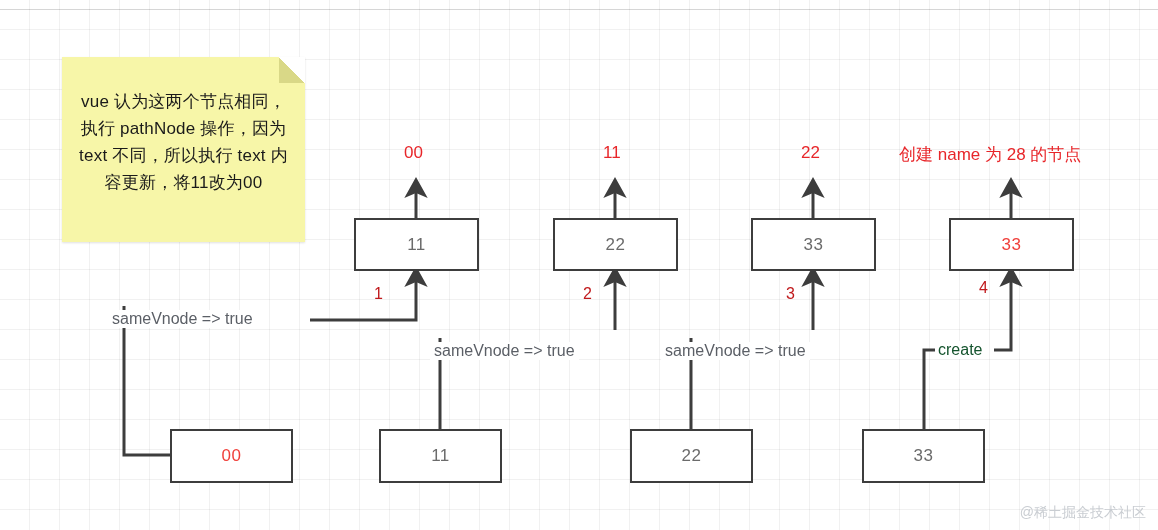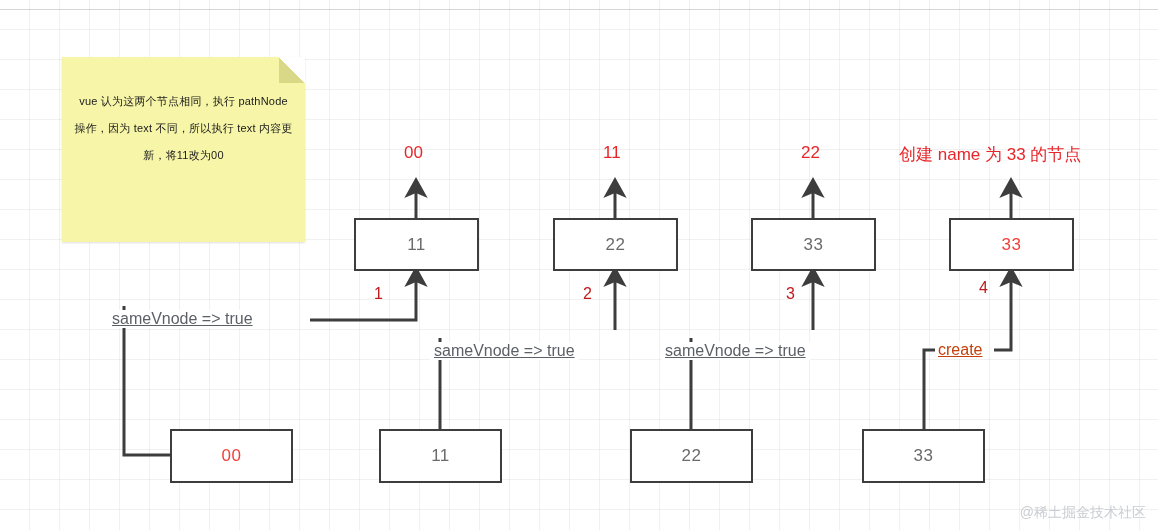--- a/index.html
+++ b/index.html
@@ -35,21 +35,21 @@
     background:#f7f6a8;
     box-shadow:0 1px 2px rgba(0,0,0,0.12);
   }
   .note .fold{
     position:absolute;right:0;top:0;width:26px;height:26px;
     background:linear-gradient(225deg,#ffffff 0 50%,#d9d887 50% 100%);
   }
   .note .note-text{
     position:absolute;left:12px;right:12px;top:31px;
     text-align:center;
-    font-size:11px;
+    font-size:17px;
     line-height:27px;
     color:#1a1a1a;
     letter-spacing:0.2px;
   }
   
   .node{
     position:absolute;
     box-sizing:border-box;
     border:2.5px solid #3d3d3d;
     background:#ffffff;
@@ -71,27 +71,25 @@
     font-size:17px;
   }
   .lbl.idx{
     color:#c0191c;
     font-size:16px;
   }
   .lbl.create{
     background:#ffffff;
     padding:0 3px;
     font-size:16px;
-    color:#c2410c;
-    text-decoration:underline;
+    color:#14532d;
   }
   .lbl.samev{
     background:#ffffff;
     padding:0 4px;
-    text-decoration:underline;
   }
   .watermark{
     position:absolute;
     right:12px;bottom:8px;
     font-size:14px;
     color:#c9cdd2;
     white-space:nowrap;
     margin-left:42px;
   }
 </style>
@@ -130,21 +128,21 @@
   </svg>
 
   <div class="note">
     <div class="fold"></div>
     <div class="note-text">vue 认为这两个节点相同，执行 pathNode 操作，因为 text 不同，所以执行 text 内容更新，将11改为00</div>
   </div>
 
   <div class="lbl red" style="left:404px;top:143px;">00</div>
   <div class="lbl red" style="left:603px;top:143px;">11</div>
   <div class="lbl red" style="left:801px;top:143px;">22</div>
-  <div class="lbl red" style="left:899px;top:143px;">创建 name 为 33 的节点</div>
+  <div class="lbl red" style="left:899px;top:143px;">创建 name 为 28 的节点</div>
 
   <div class="node" style="left:354px;top:218px;width:125px;height:53px;">
     <span>11</span>
   </div>
   <div class="node" style="left:553px;top:218px;width:125px;height:53px;">
     <span>22</span>
   </div>
   <div class="node" style="left:751px;top:218px;width:125px;height:53px;">
     <span>33</span>
   </div>

